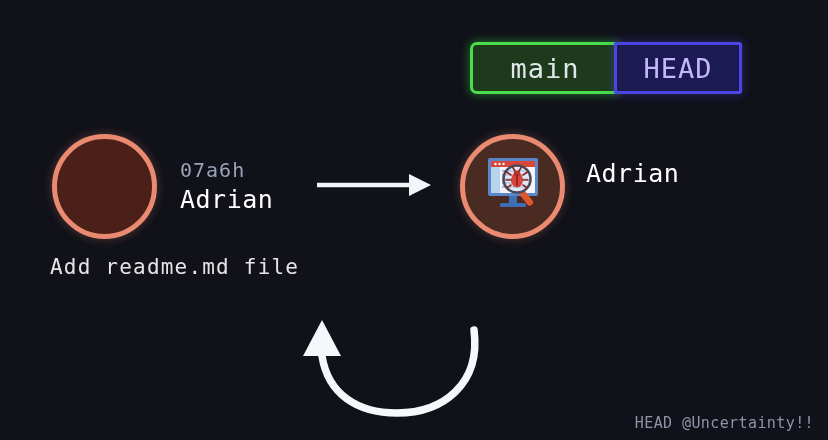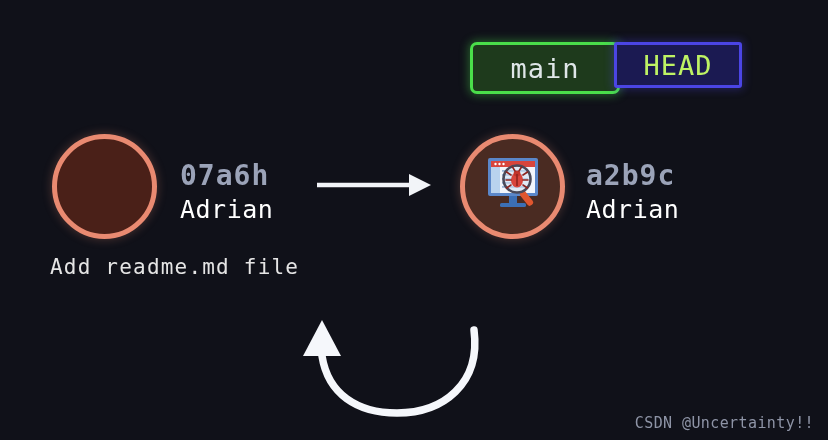--- a/index.html
+++ b/index.html
@@ -38,25 +38,25 @@
     border: 3px solid #4ade4a;
     border-radius: 7px;
     background: #1e3a1c;
     color: #dfe6e8;
     box-shadow: 0 0 9px 2px rgba(74, 222, 74, 0.35);
   }
   .badge-head {
     left: 614px;
     top: 42px;
     width: 128px;
-    height: 46px;
+    height: 52px;
     border: 3px solid #4b45e4;
     border-radius: 3px;
     background: #1b1a52;
-    color: #bef264;
+    color: #c4b5fd;
     box-shadow: 0 0 9px 2px rgba(75, 69, 228, 0.30);
   }
 
   
   .commit-node {
     position: absolute;
     border-radius: 50%;
     box-sizing: border-box;
     display: flex;
     align-items: center;
@@ -80,24 +80,23 @@
     border: 5px solid #e98a71;
     box-shadow: 0 0 10px 1px rgba(233, 138, 113, 0.25);
   }
 
   
   .commit-meta {
     position: absolute;
     line-height: 1.28;
   }
   .commit-hash {
-    font-size: 28px;
+    font-size: 20px;
     color: #9ba3b8;
     letter-spacing: 1px;
-    font-weight: bold;
   }
   .commit-author {
     font-size: 25px;
     color: #ffffff;
     letter-spacing: 0.5px;
   }
   .commit-message {
     position: absolute;
     font-size: 21px;
     color: #e5e5e5;
@@ -195,30 +194,29 @@
         <line x1="43" y1="19" x2="47.5" y2="16"></line>
         <line x1="43" y1="24" x2="48" y2="24"></line>
         <line x1="43" y1="29" x2="47.5" y2="32"></line>
         <line x1="35" y1="15" x2="32.5" y2="11"></line>
         <line x1="39" y1="15" x2="41.5" y2="11"></line>
       </g>
     </svg>
   </div>
 
   <div class="commit-meta meta-2">
-    <div class="commit-hash">a2b9c</div>
     <div class="commit-author">Adrian</div>
   </div>
 
 
   <svg class="arrow-straight" width="118" height="34" viewBox="0 0 118 34">
     <line x1="2" y1="17" x2="96" y2="17" stroke="#f2f4f8" stroke-width="4.5" stroke-linecap="butt"></line>
     <polygon points="94,6 116,17 94,28" fill="#f2f4f8"></polygon>
   </svg>
 
   <svg class="arrow-curved" width="210" height="115" viewBox="0 0 210 115">
     <path d="M 189 18 C 196 72, 158 101, 112 101 C 72 101, 43 82, 37 44" fill="none" stroke="#f5f7fb" stroke-width="7.5" stroke-linecap="round"></path>
     <polygon points="37,8 56,44 18,44" fill="#f5f7fb"></polygon>
   </svg>
 
-  <div class="watermark">CSDN @Uncertainty!!</div>
+  <div class="watermark">HEAD @Uncertainty!!</div>
 
 </div>
 
 </body></html>

